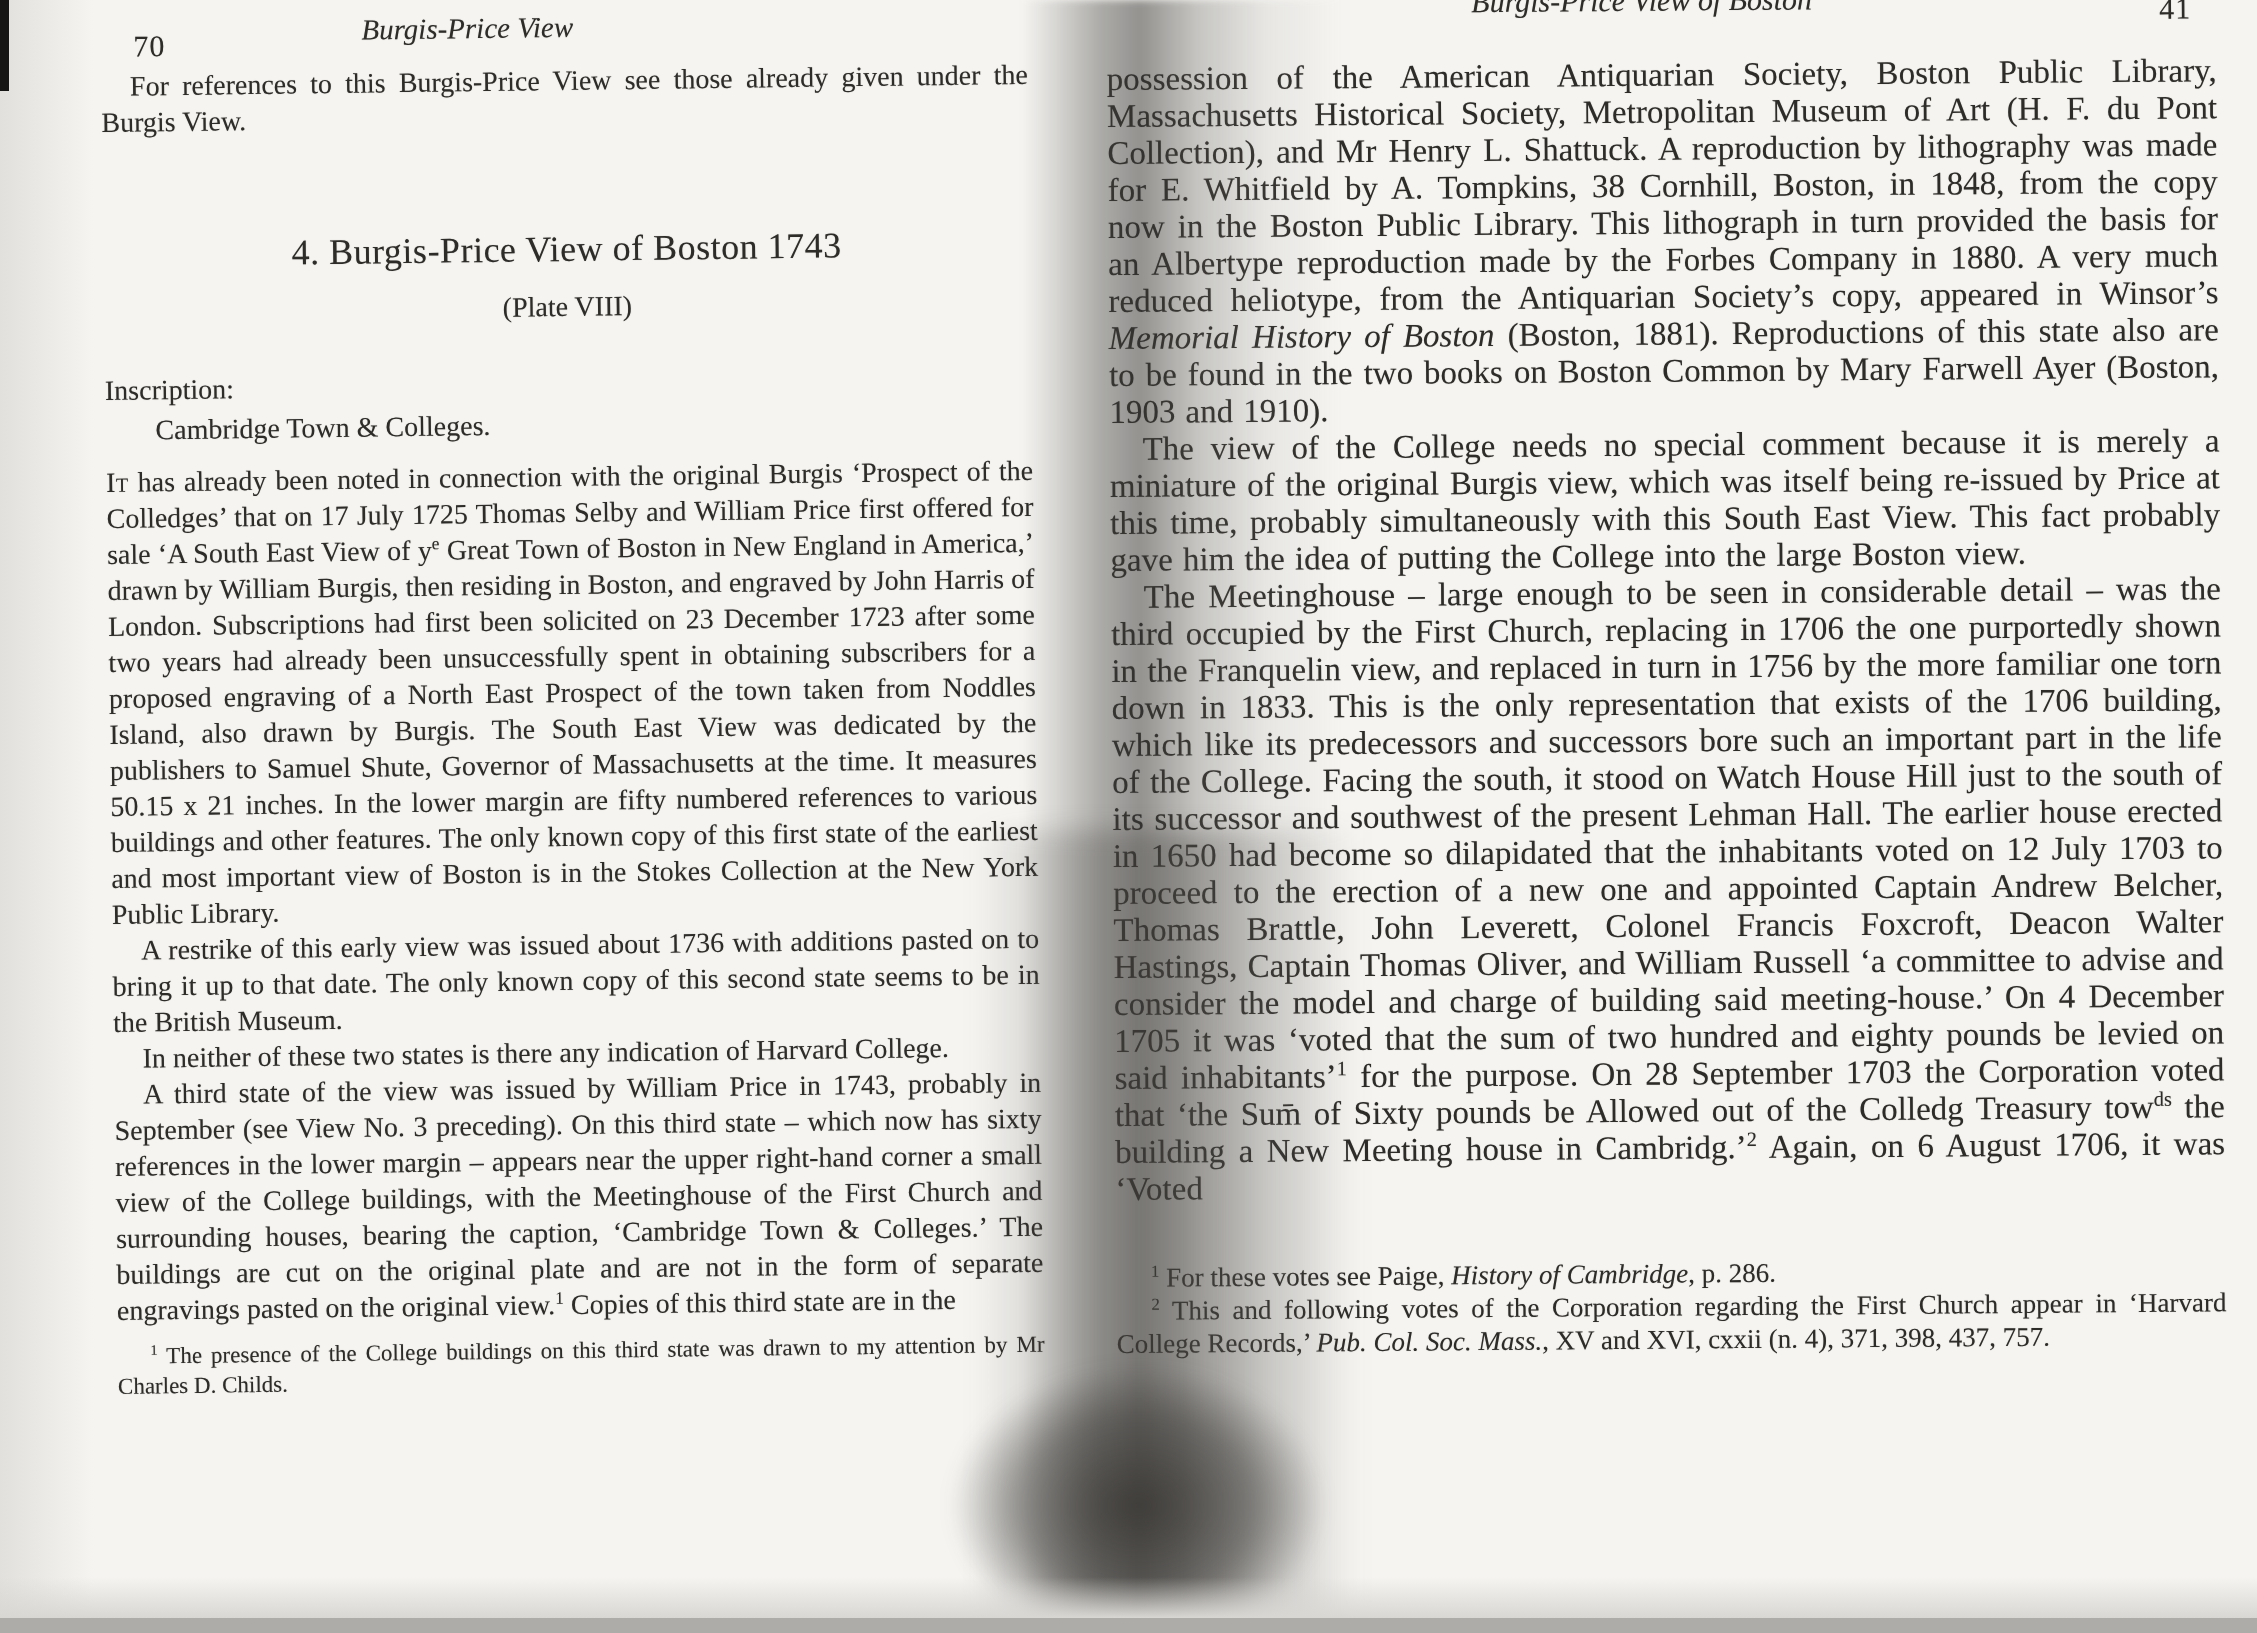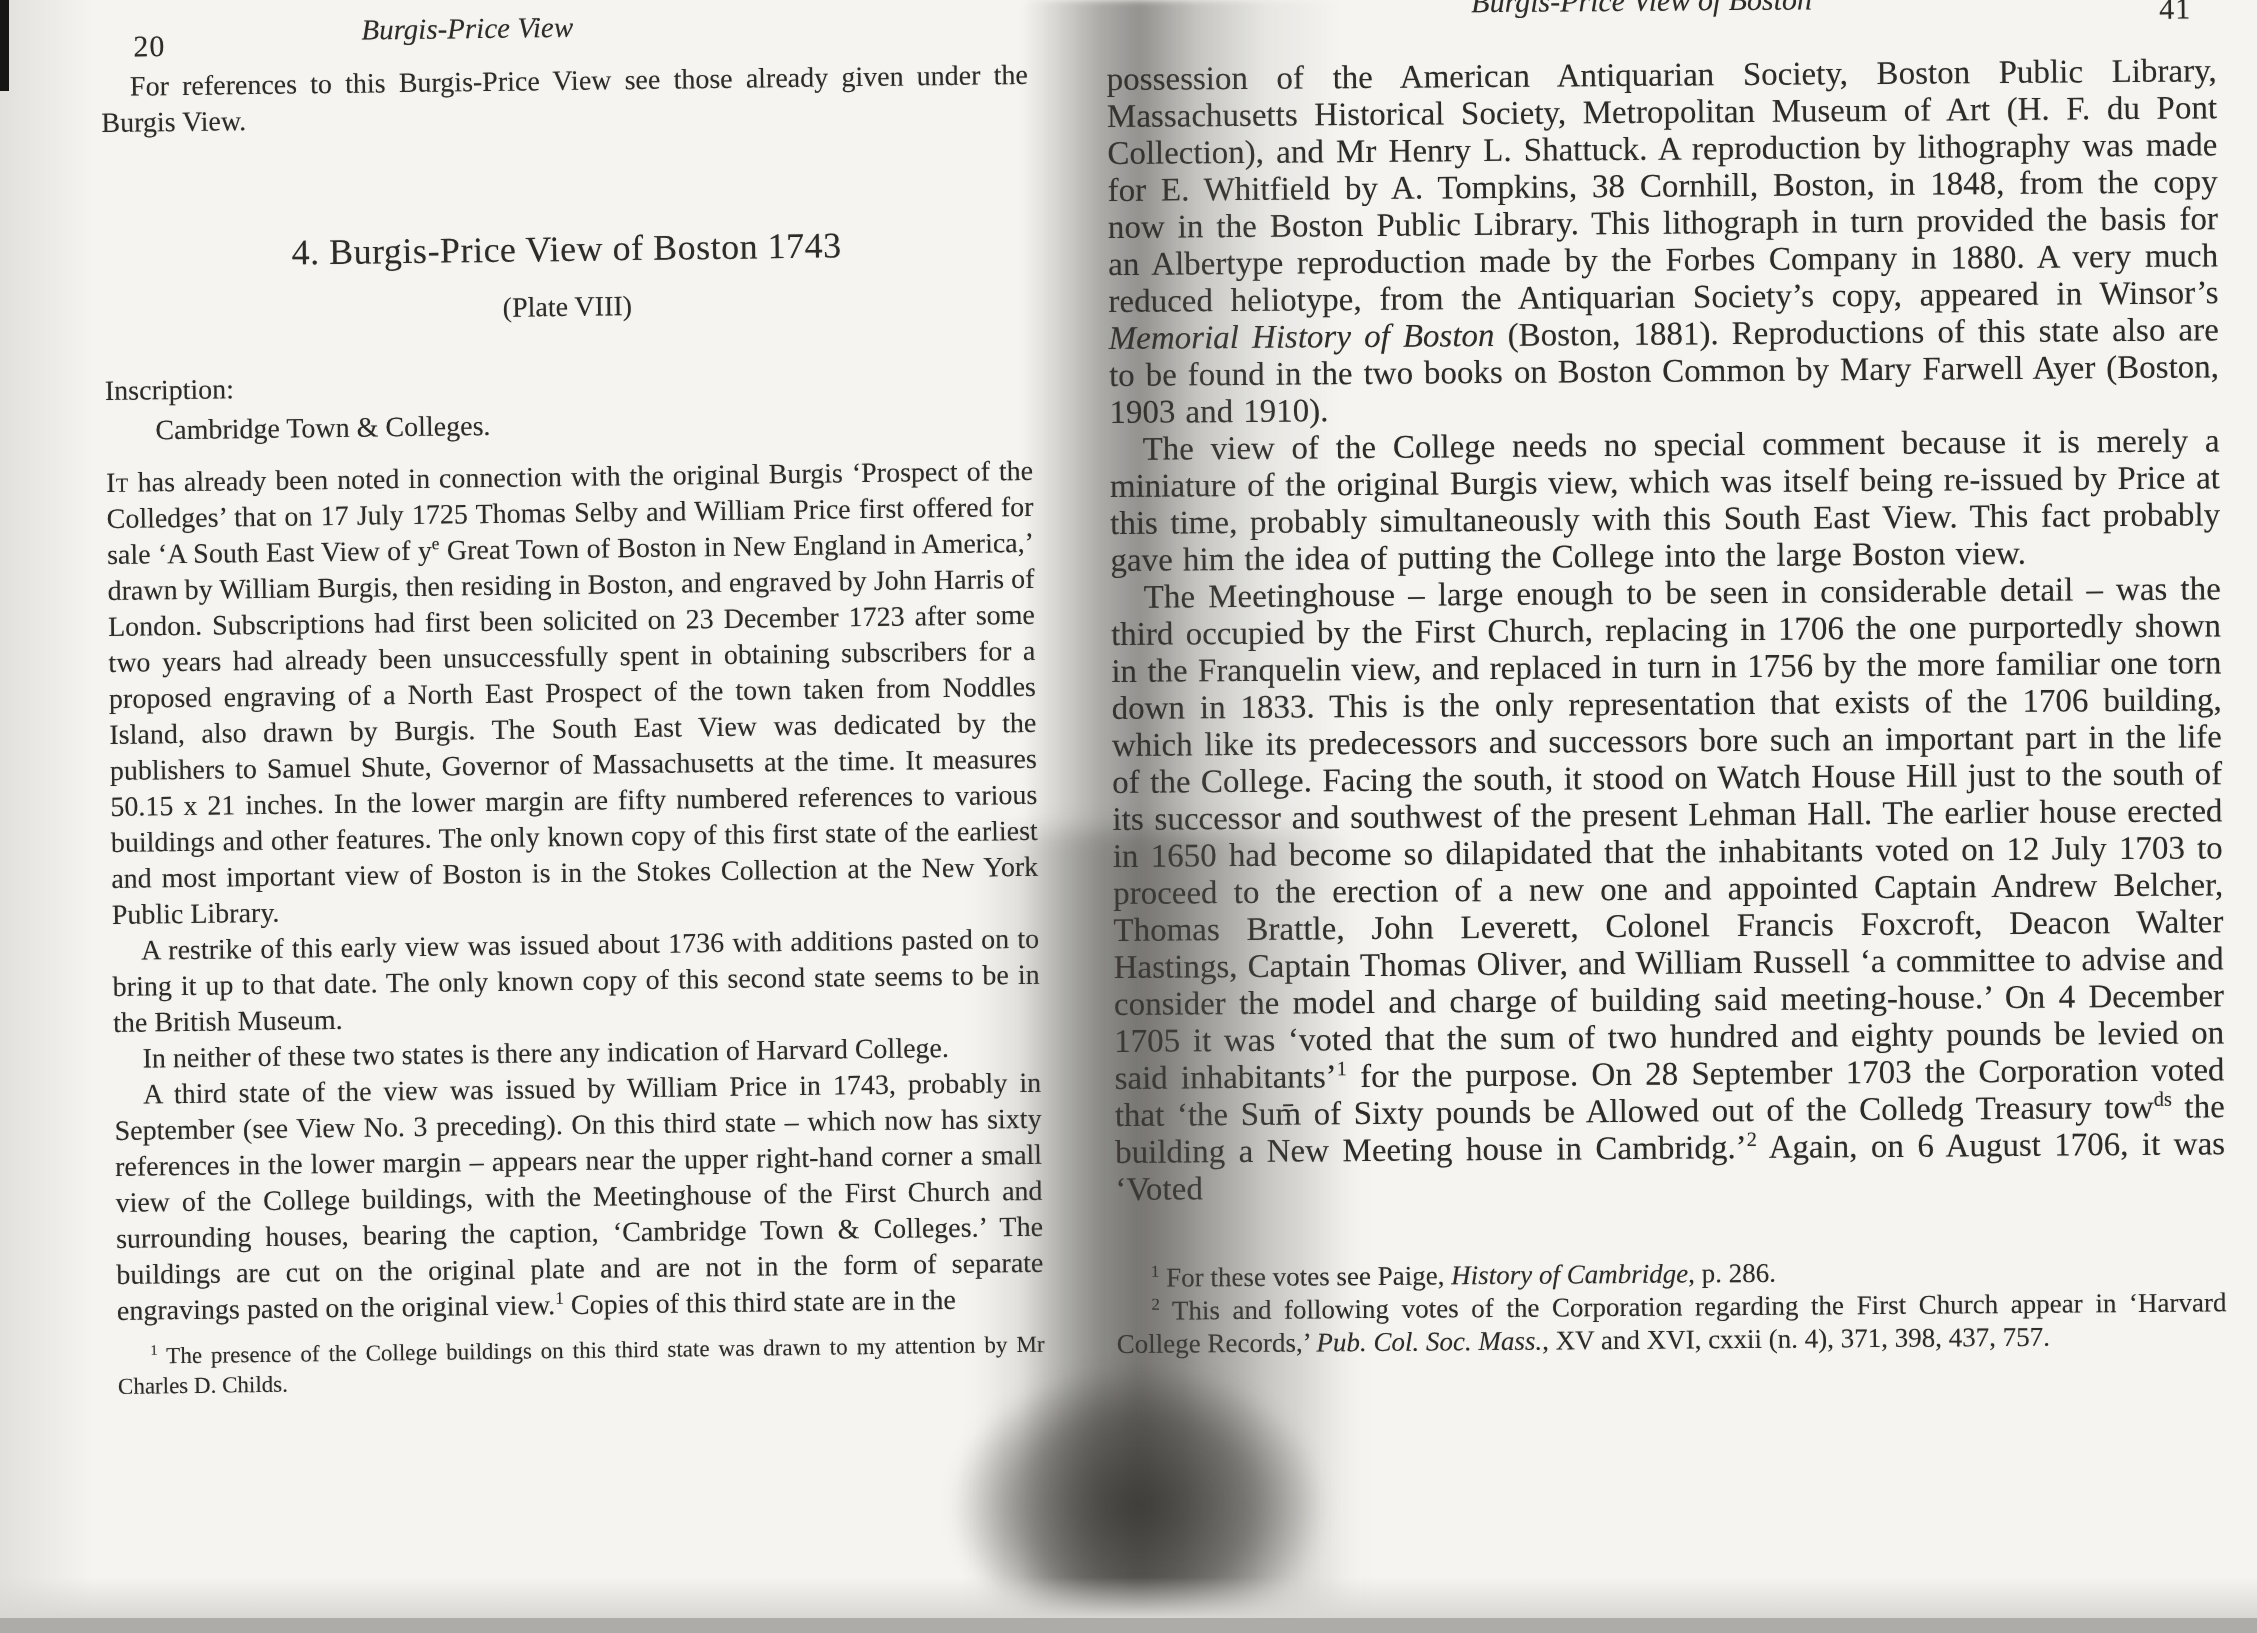--- a/index.html
+++ b/index.html
@@ -65,21 +65,21 @@
     background:linear-gradient(180deg, rgba(216,214,211,0) 0%, #d9d7d4 100%);}
   .scan-bottom-edge{position:absolute; left:0; bottom:0; width:100%; height:16.4px; background:#aeaca9;}
 </style>
 </head>
 <body>
 
 <div class="stage">
 
   <div class="lp">
     <div class="lp-head">
-      <span class="lp-pagenum">20</span>
+      <span class="lp-pagenum">70</span>
       <div class="lp-runhead">Burgis-Price View</div>
     </div>
     <p class="body ind lp-intro">For references to this Burgis-Price View see those already given under the Burgis View.</p>
     <h2 class="lp-heading">4. Burgis-Price View of Boston 1743</h2>
     <div class="lp-plate">(Plate VIII)</div>
     <div class="body lp-insc-label">Inscription:</div>
     <div class="body lp-insc-value">Cambridge Town &amp; Colleges.</div>
     <p class="body lp-p1"><span class="sc">It</span> has already been noted in connection with the original Burgis ‘Prospect of the Colledges’ that on 17 July 1725 Thomas Selby and William Price first offered for sale ‘A South East View of y<sup>e</sup> Great Town of Boston in New England in America,’ drawn by William Burgis, then residing in Boston, and engraved by John Harris of London. Subscriptions had first been solicited on 23 December 1723 after some two years had already been unsuccessfully spent in obtaining subscribers for a proposed engraving of a North East Prospect of the town taken from Noddles Island, also drawn by Burgis. The South East View was dedicated by the publishers to Samuel Shute, Governor of Massachusetts at the time. It measures 50.15 x 21 inches. In the lower margin are fifty numbered references to various buildings and other features. The only known copy of this first state of the earliest and most important view of Boston is in the Stokes Collection at the New York Public Library.</p>
     <p class="body ind">A restrike of this early view was issued about 1736 with additions pasted on to bring it up to that date. The only known copy of this second state seems to be in the British Museum.</p>
     <p class="body ind">In neither of these two states is there any indication of Harvard College.</p>

